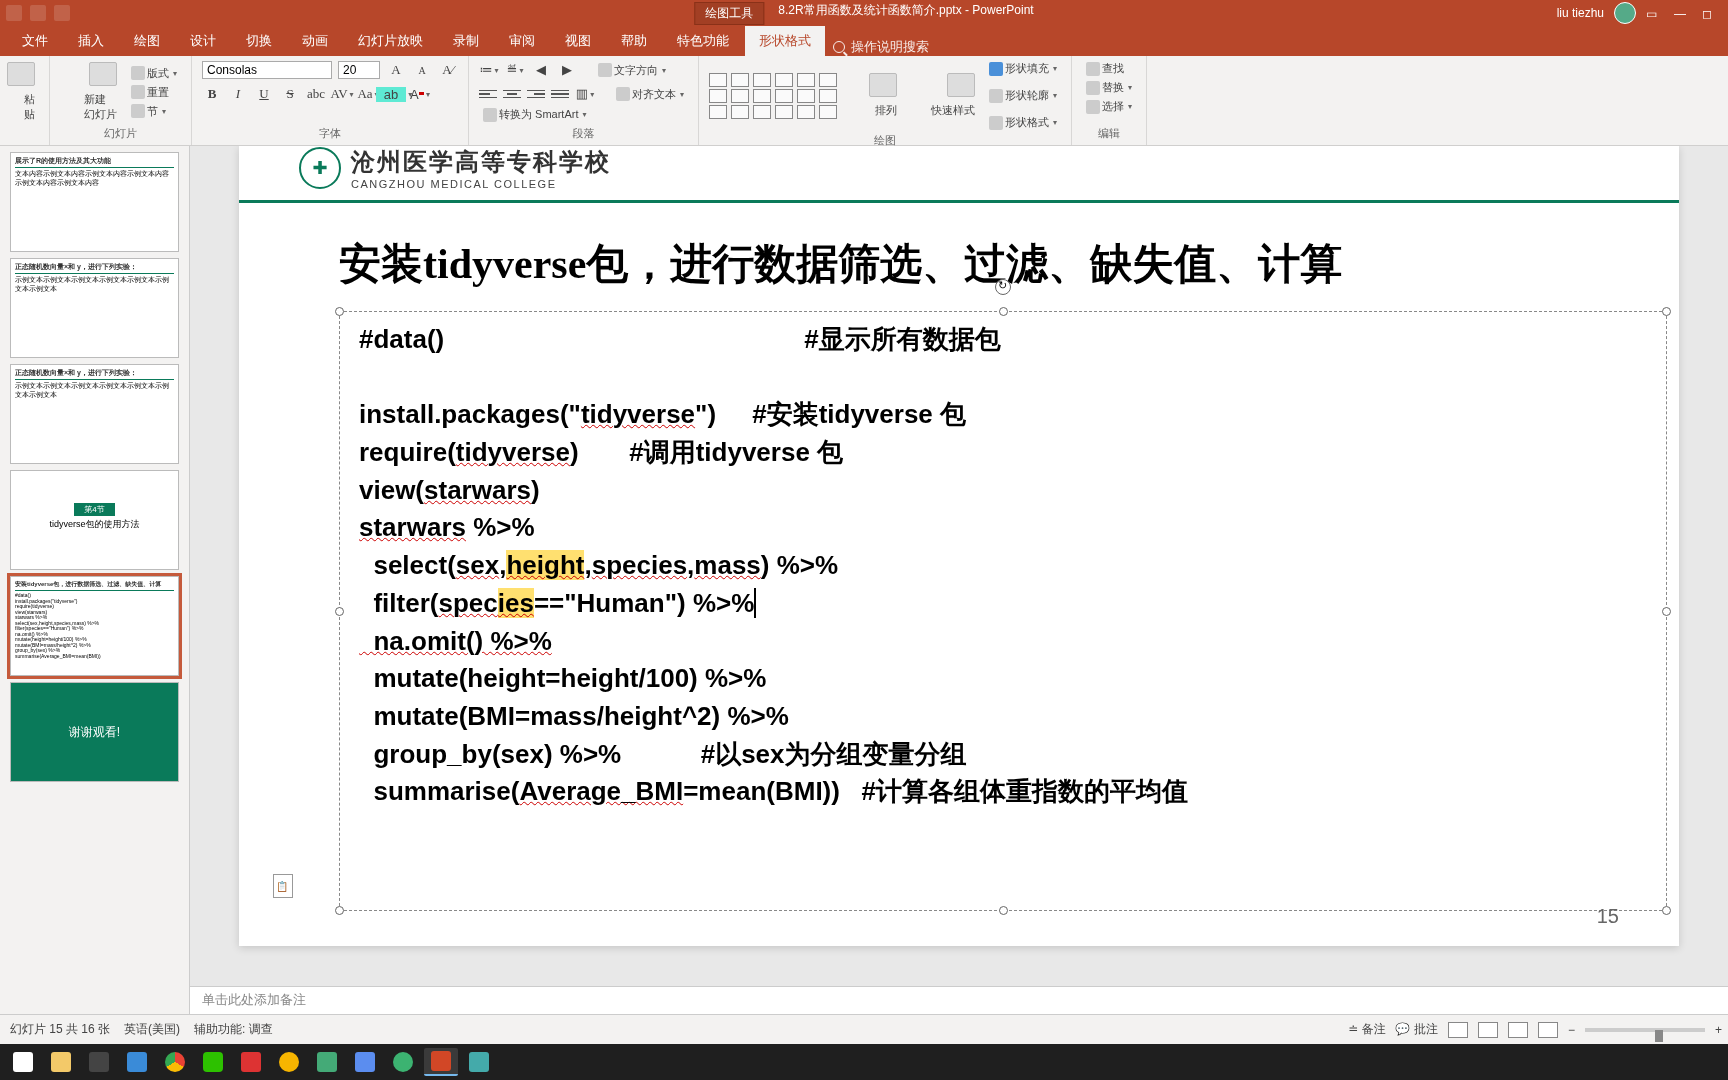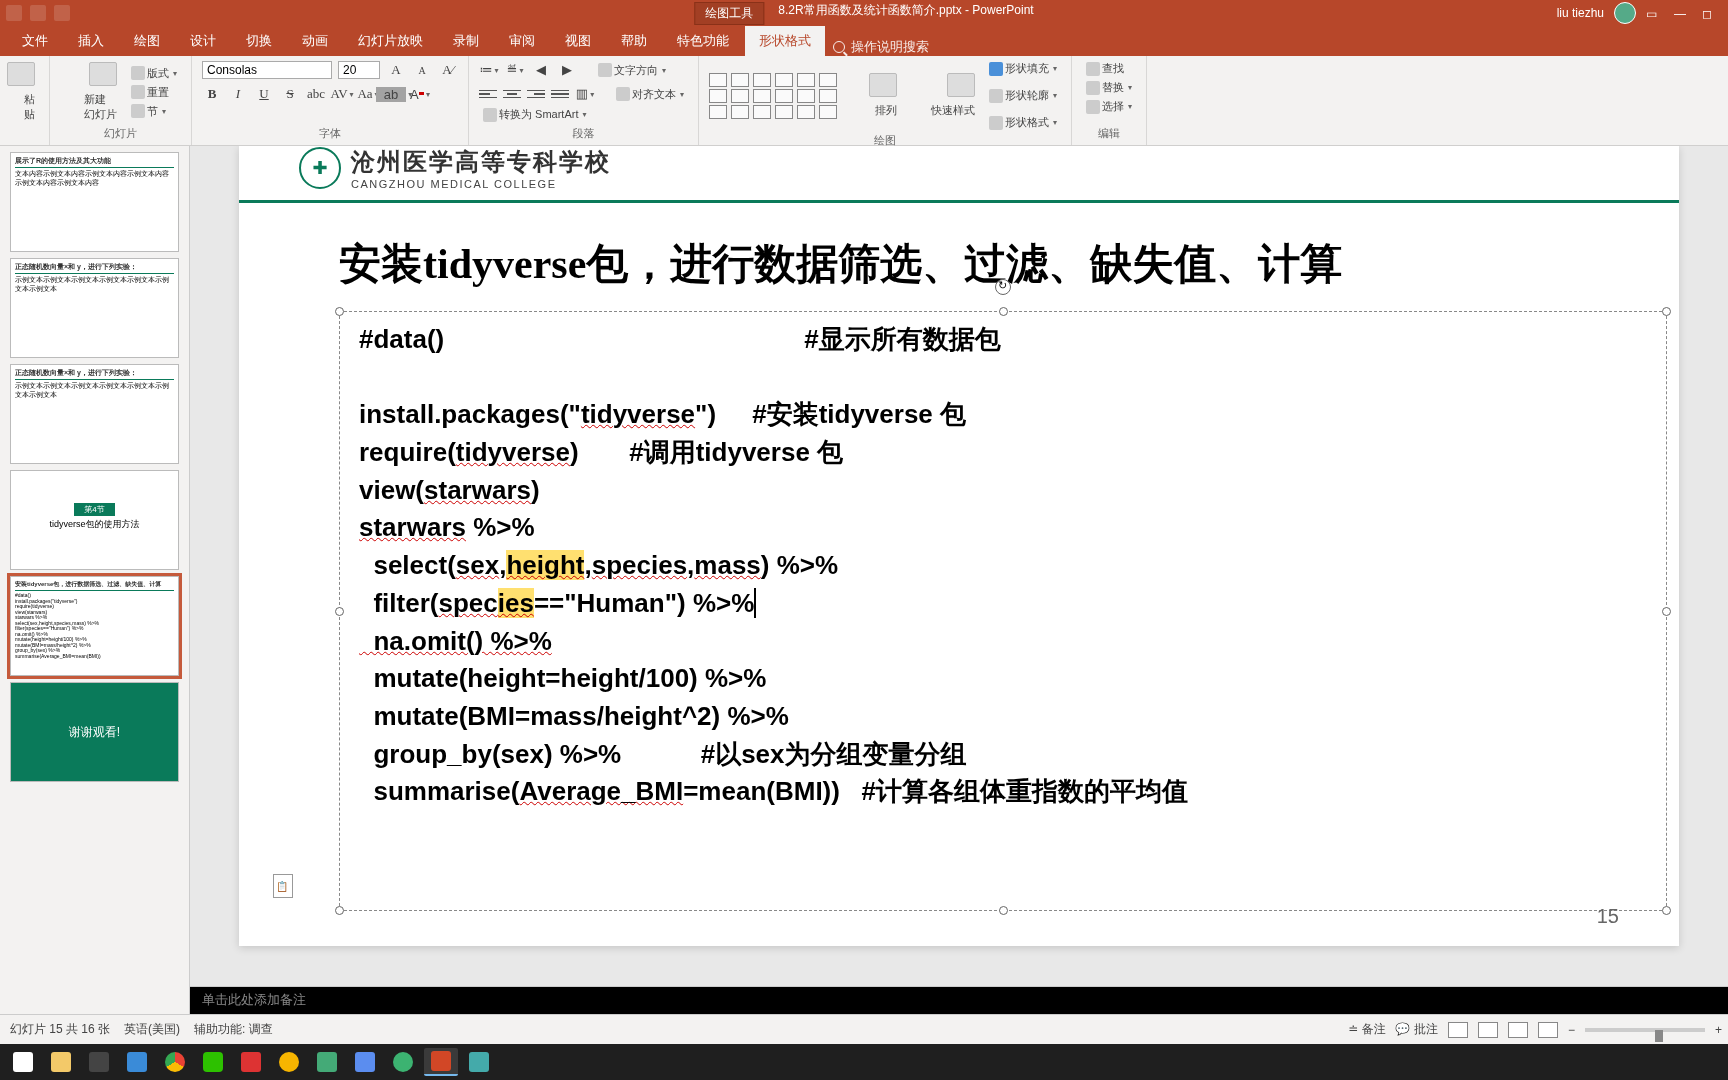--- a/index.html
+++ b/index.html
@@ -86,21 +86,21 @@
 
 .code { font-family:Consolas,monospace; font-size:26px; line-height:1.45; position:absolute; left:20px; top:10px; right:20px; white-space:pre; font-weight:bold; color:#000; }
 .code .ul { text-decoration:underline wavy #c00; text-decoration-thickness:1px;margin-top:20px; }
 .code .hl { background:#ffe070; }
 .code .cursor { border-right:2px solid #000; }
 
 .pagenum { position:absolute; right:60px; bottom:18px; font-size:20px; color:#666; }
 .paste-icon { position:absolute; left:34px; bottom:48px; width:20px; height:24px; border:1px solid #999; background:#fff; font-size:10px; display:flex; align-items:center; justify-content:center; cursor:pointer; }
 
 
-.notes { height:28px; background:#000000; border-top:1px solid #ccc; padding:4px 12px; font-size:13px; color:#888; }
+.notes { height:28px; background:#ffffff; border-top:1px solid #ccc; padding:4px 12px; font-size:13px; color:#888; }
 
 
 .status { height:30px; background:#f3f2f1; border-top:1px solid #ccc; display:flex; align-items:center; font-size:12px; color:#444; }
 .status .left { display:flex; gap:14px; padding-left:10px; }
 .status .right { margin-left:auto; display:flex; align-items:center; gap:10px; padding-right:6px; }
 .status .viewbtn { width:20px; height:16px; border:1px solid #888; background:#fff; cursor:pointer; }
 .status .zoom { width:120px; height:4px; background:#ccc; position:relative; }
 .status .zoom .thumb { position:absolute; left:50%; top:-4px; width:8px; height:12px; background:#888; }
 
 
@@ -193,21 +193,21 @@
     </div>
     <div class="row" style="margin-top:4px">
       <span class="iconbtn b">B</span>
       <span class="iconbtn i">I</span>
       <span class="iconbtn u">U</span>
       <span class="iconbtn s">S</span>
       <span class="iconbtn">abc</span>
       <span class="iconbtn dd">AV</span>
       <span class="iconbtn dd">Aa</span>
       <span class="iconbtn dd">
-          <span style="background:#a3a3a3;padding:0 8px">ab</span>
+          <span style="background:#5eead4;padding:0 8px">ab</span>
         </span>
       <span class="iconbtn dd">
           <span>A</span>
           <div class="colorbar"></div>
         </span>
     </div>
     <div class="label">字体</div>
   </div>
   <div class="group">
     <div class="row">

